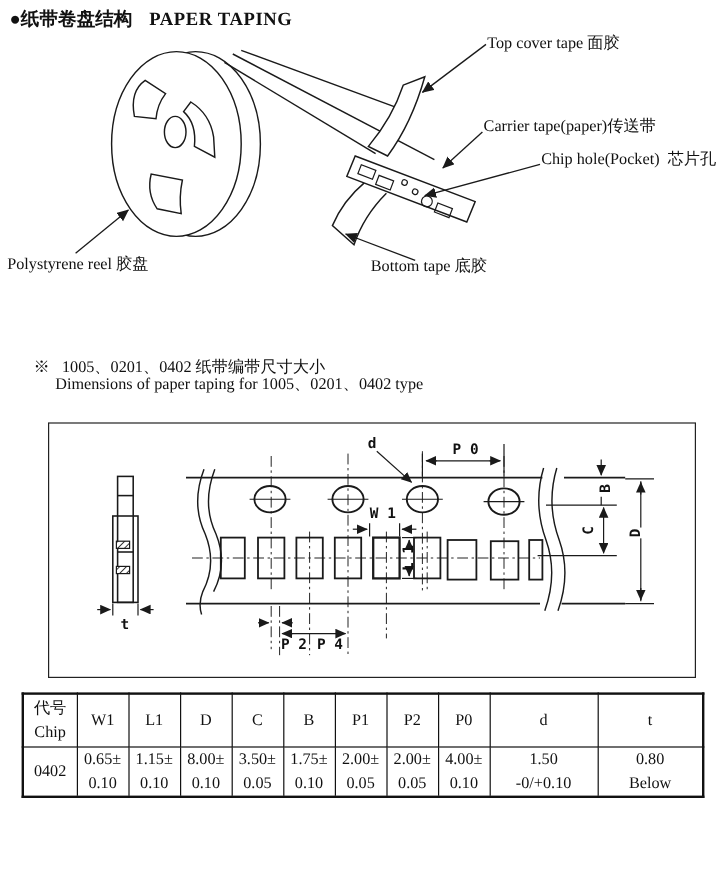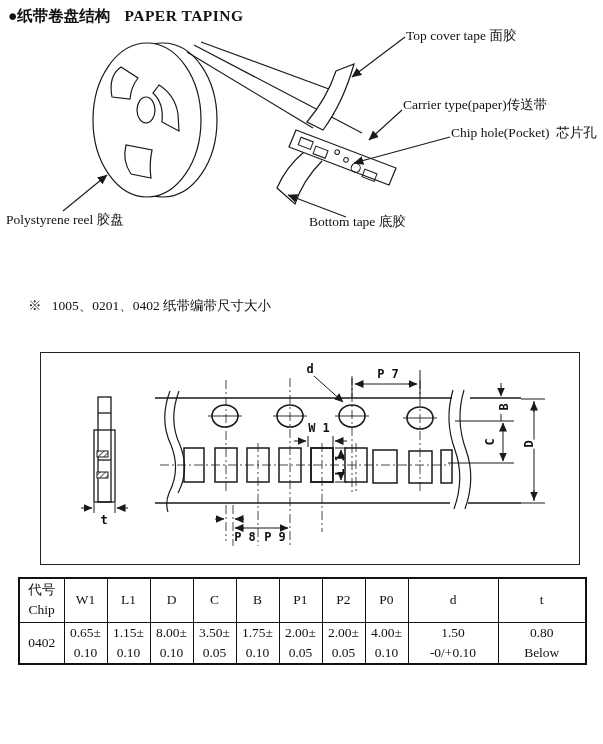--- a/index.html
+++ b/index.html
@@ -190,35 +190,36 @@
         <line x1="521" y1="399" x2="545" y2="399"></line>
         <line x1="521" y1="503" x2="545" y2="503"></line>
         <line x1="534" y1="401" x2="534" y2="501"></line>
         <path d="M534,412 L534,402" marker-end="url(#ah)"></path>
         <path d="M534,490 L534,500" marker-end="url(#ah)"></path>
       </g>
     </g>
   </svg>
 
   <div class="lbl" style="left:406px;top:27px">Top cover tape 面胶</div>
-  <div class="lbl" style="left:403px;top:96px">Carrier type(paper)传送带</div>
+  <div class="lbl" style="left:403px;top:96px">Carrier tape(paper)传送带</div>
   <div class="lbl" style="left:6px;top:211px">Polystyrene reel 胶盘</div>
   <div class="lbl" style="left:451px;top:124px">Chip hole(Pocket)  芯片孔</div>
   <div class="lbl" style="left:309px;top:213px">Bottom tape 底胶</div>
 
   <div class="lbl" style="left:28px;top:297px">※   1005、0201、0402 纸带编带尺寸大小</div>
+  <div class="lbl" style="left:46px;top:311px">Dimensions of paper taping for 1005、0201、0402 type</div>
 
   <div id="drawbox"></div>
 
-  <div class="dim" style="left:388px;top:374px">P 7</div>
+  <div class="dim" style="left:388px;top:374px">P 0</div>
   <div class="dim" style="left:310px;top:369px">d</div>
   <div class="dim" style="left:319px;top:428px">W 1</div>
   <div class="dim rot" style="left:340px;top:465px">L 1</div>
-  <div class="dim" style="left:245px;top:537px">P 8</div>
-  <div class="dim" style="left:275px;top:537px">P 9</div>
+  <div class="dim" style="left:245px;top:537px">P 2</div>
+  <div class="dim" style="left:275px;top:537px">P 4</div>
   <div class="dim rot" style="left:504px;top:407px">B</div>
   <div class="dim rot" style="left:490px;top:442px">C</div>
   <div class="dim rot bg" style="left:529px;top:444px">D</div>
   <div class="dim" style="left:104px;top:520px">t</div>
 
   <table id="dimtable">
     <colgroup>
       <col style="width:45px">
         <col style="width:43px">
         <col style="width:43px">

